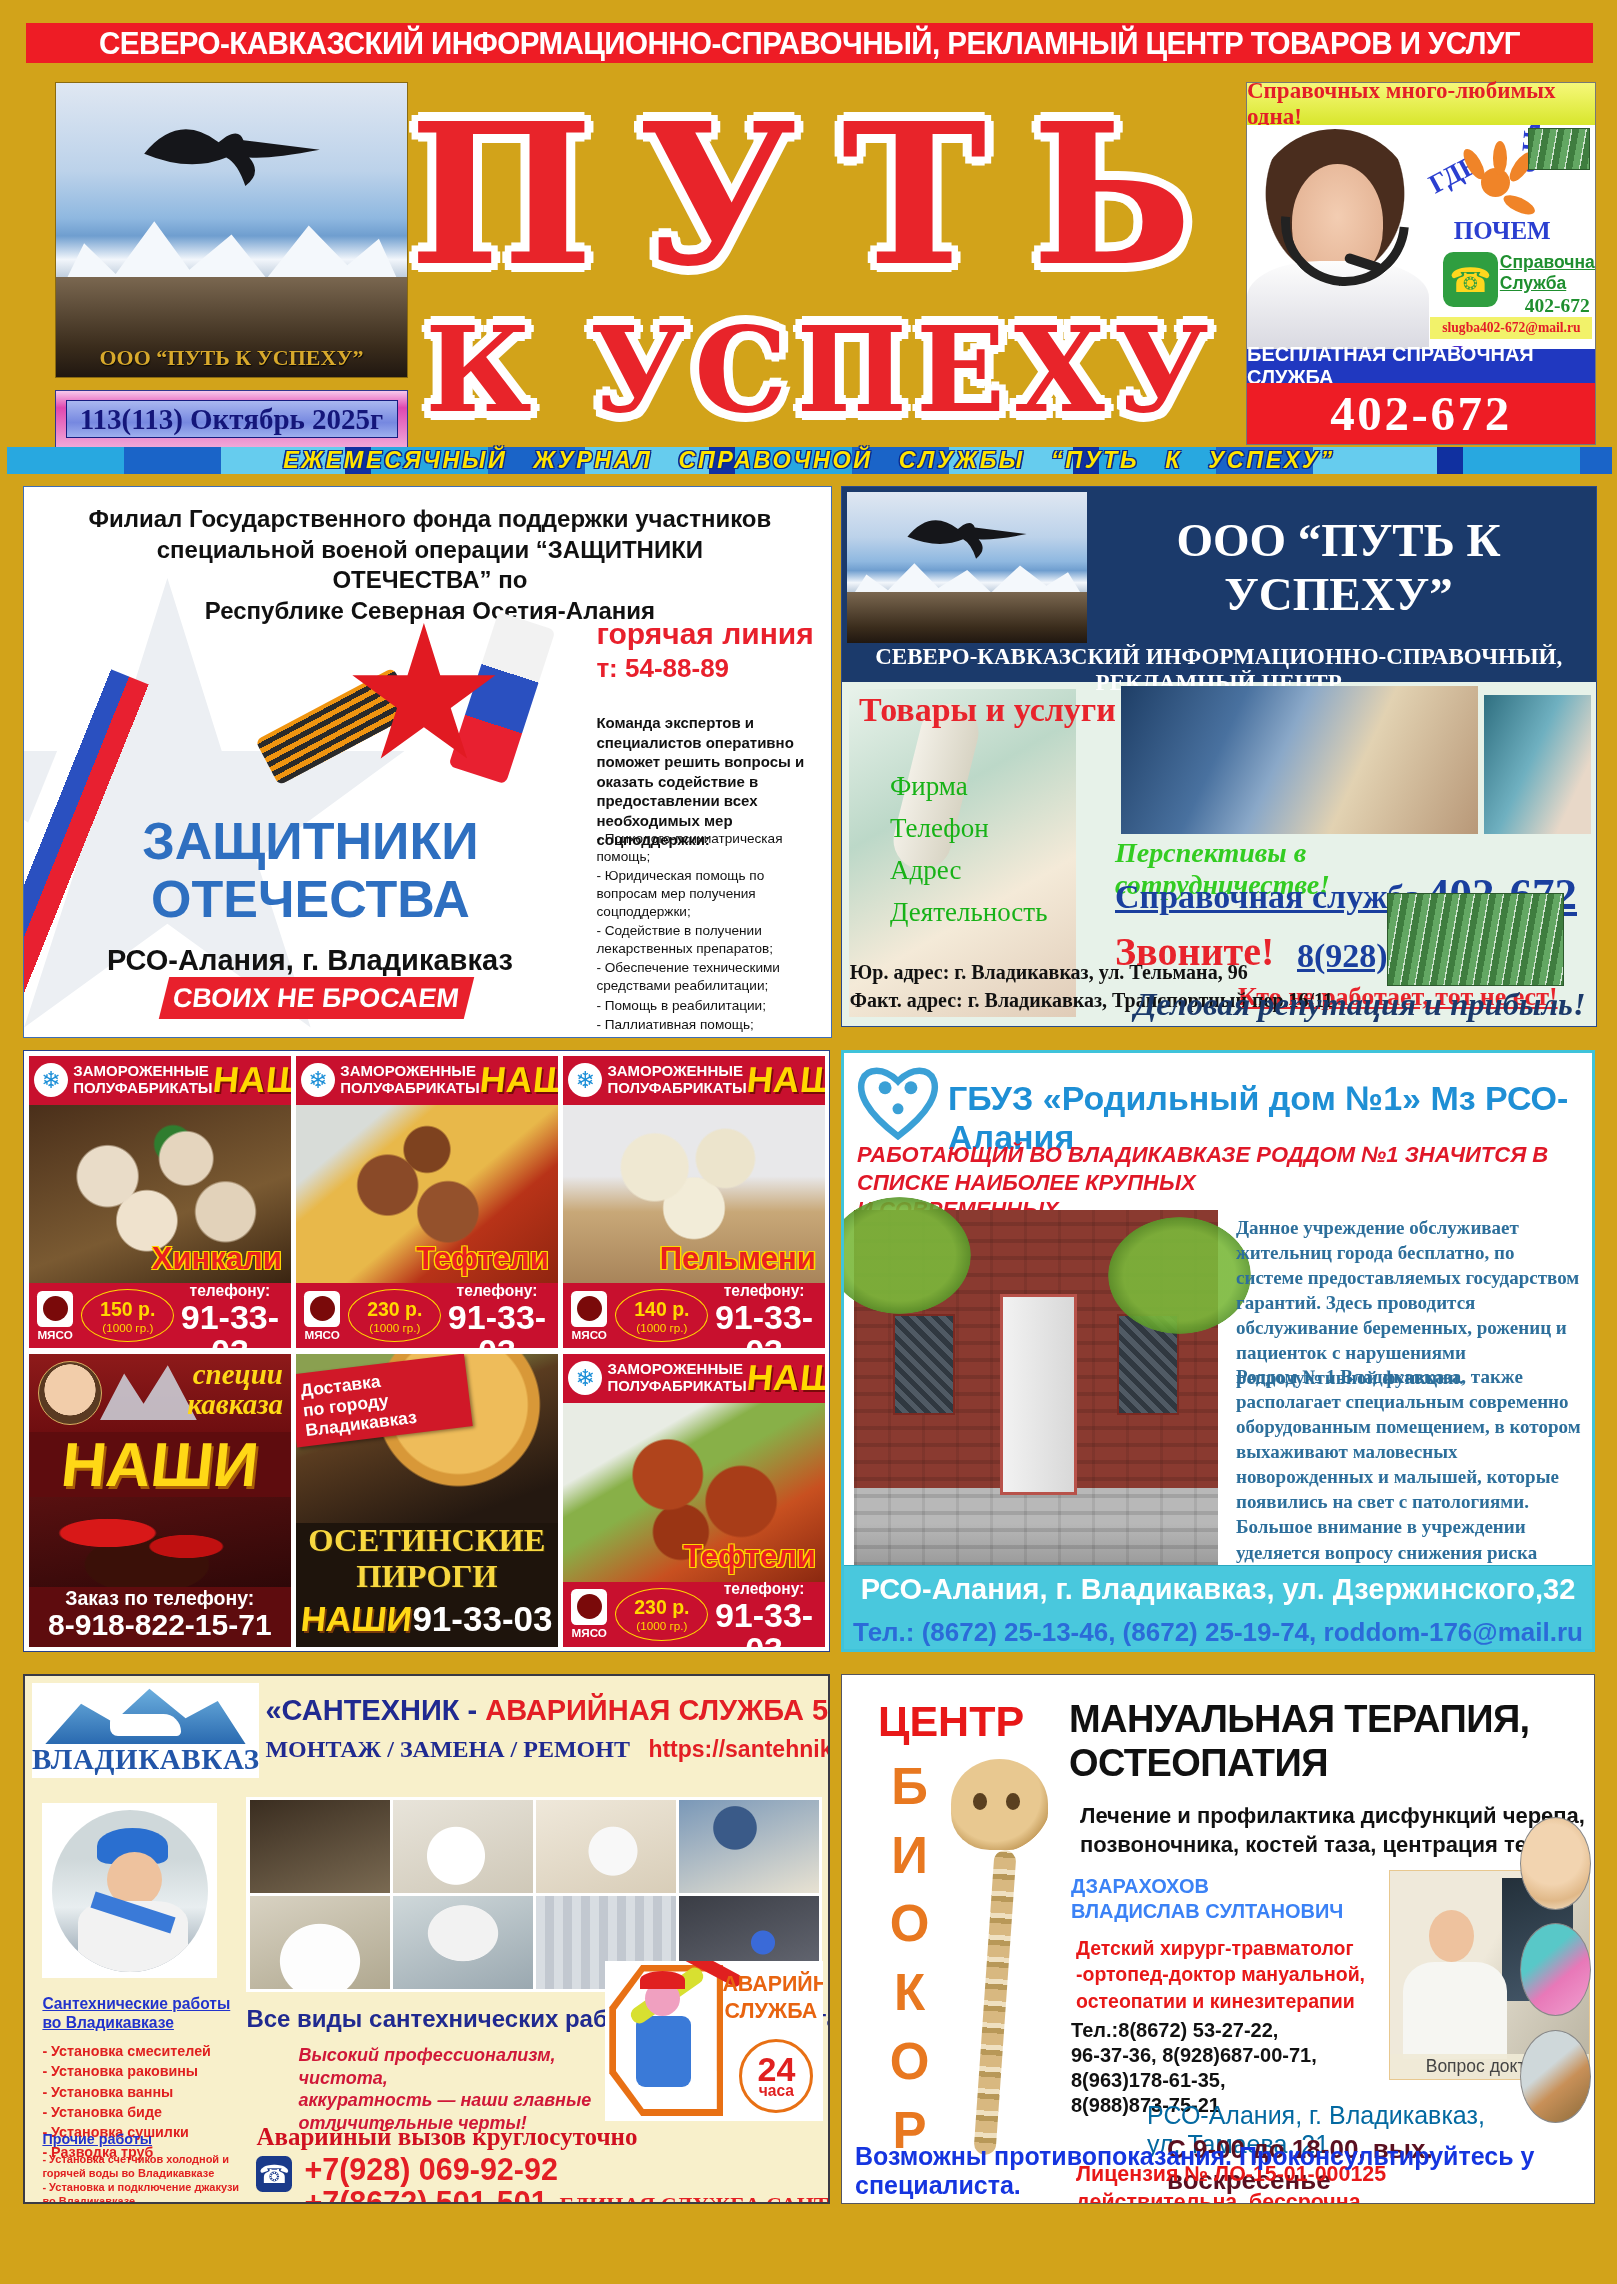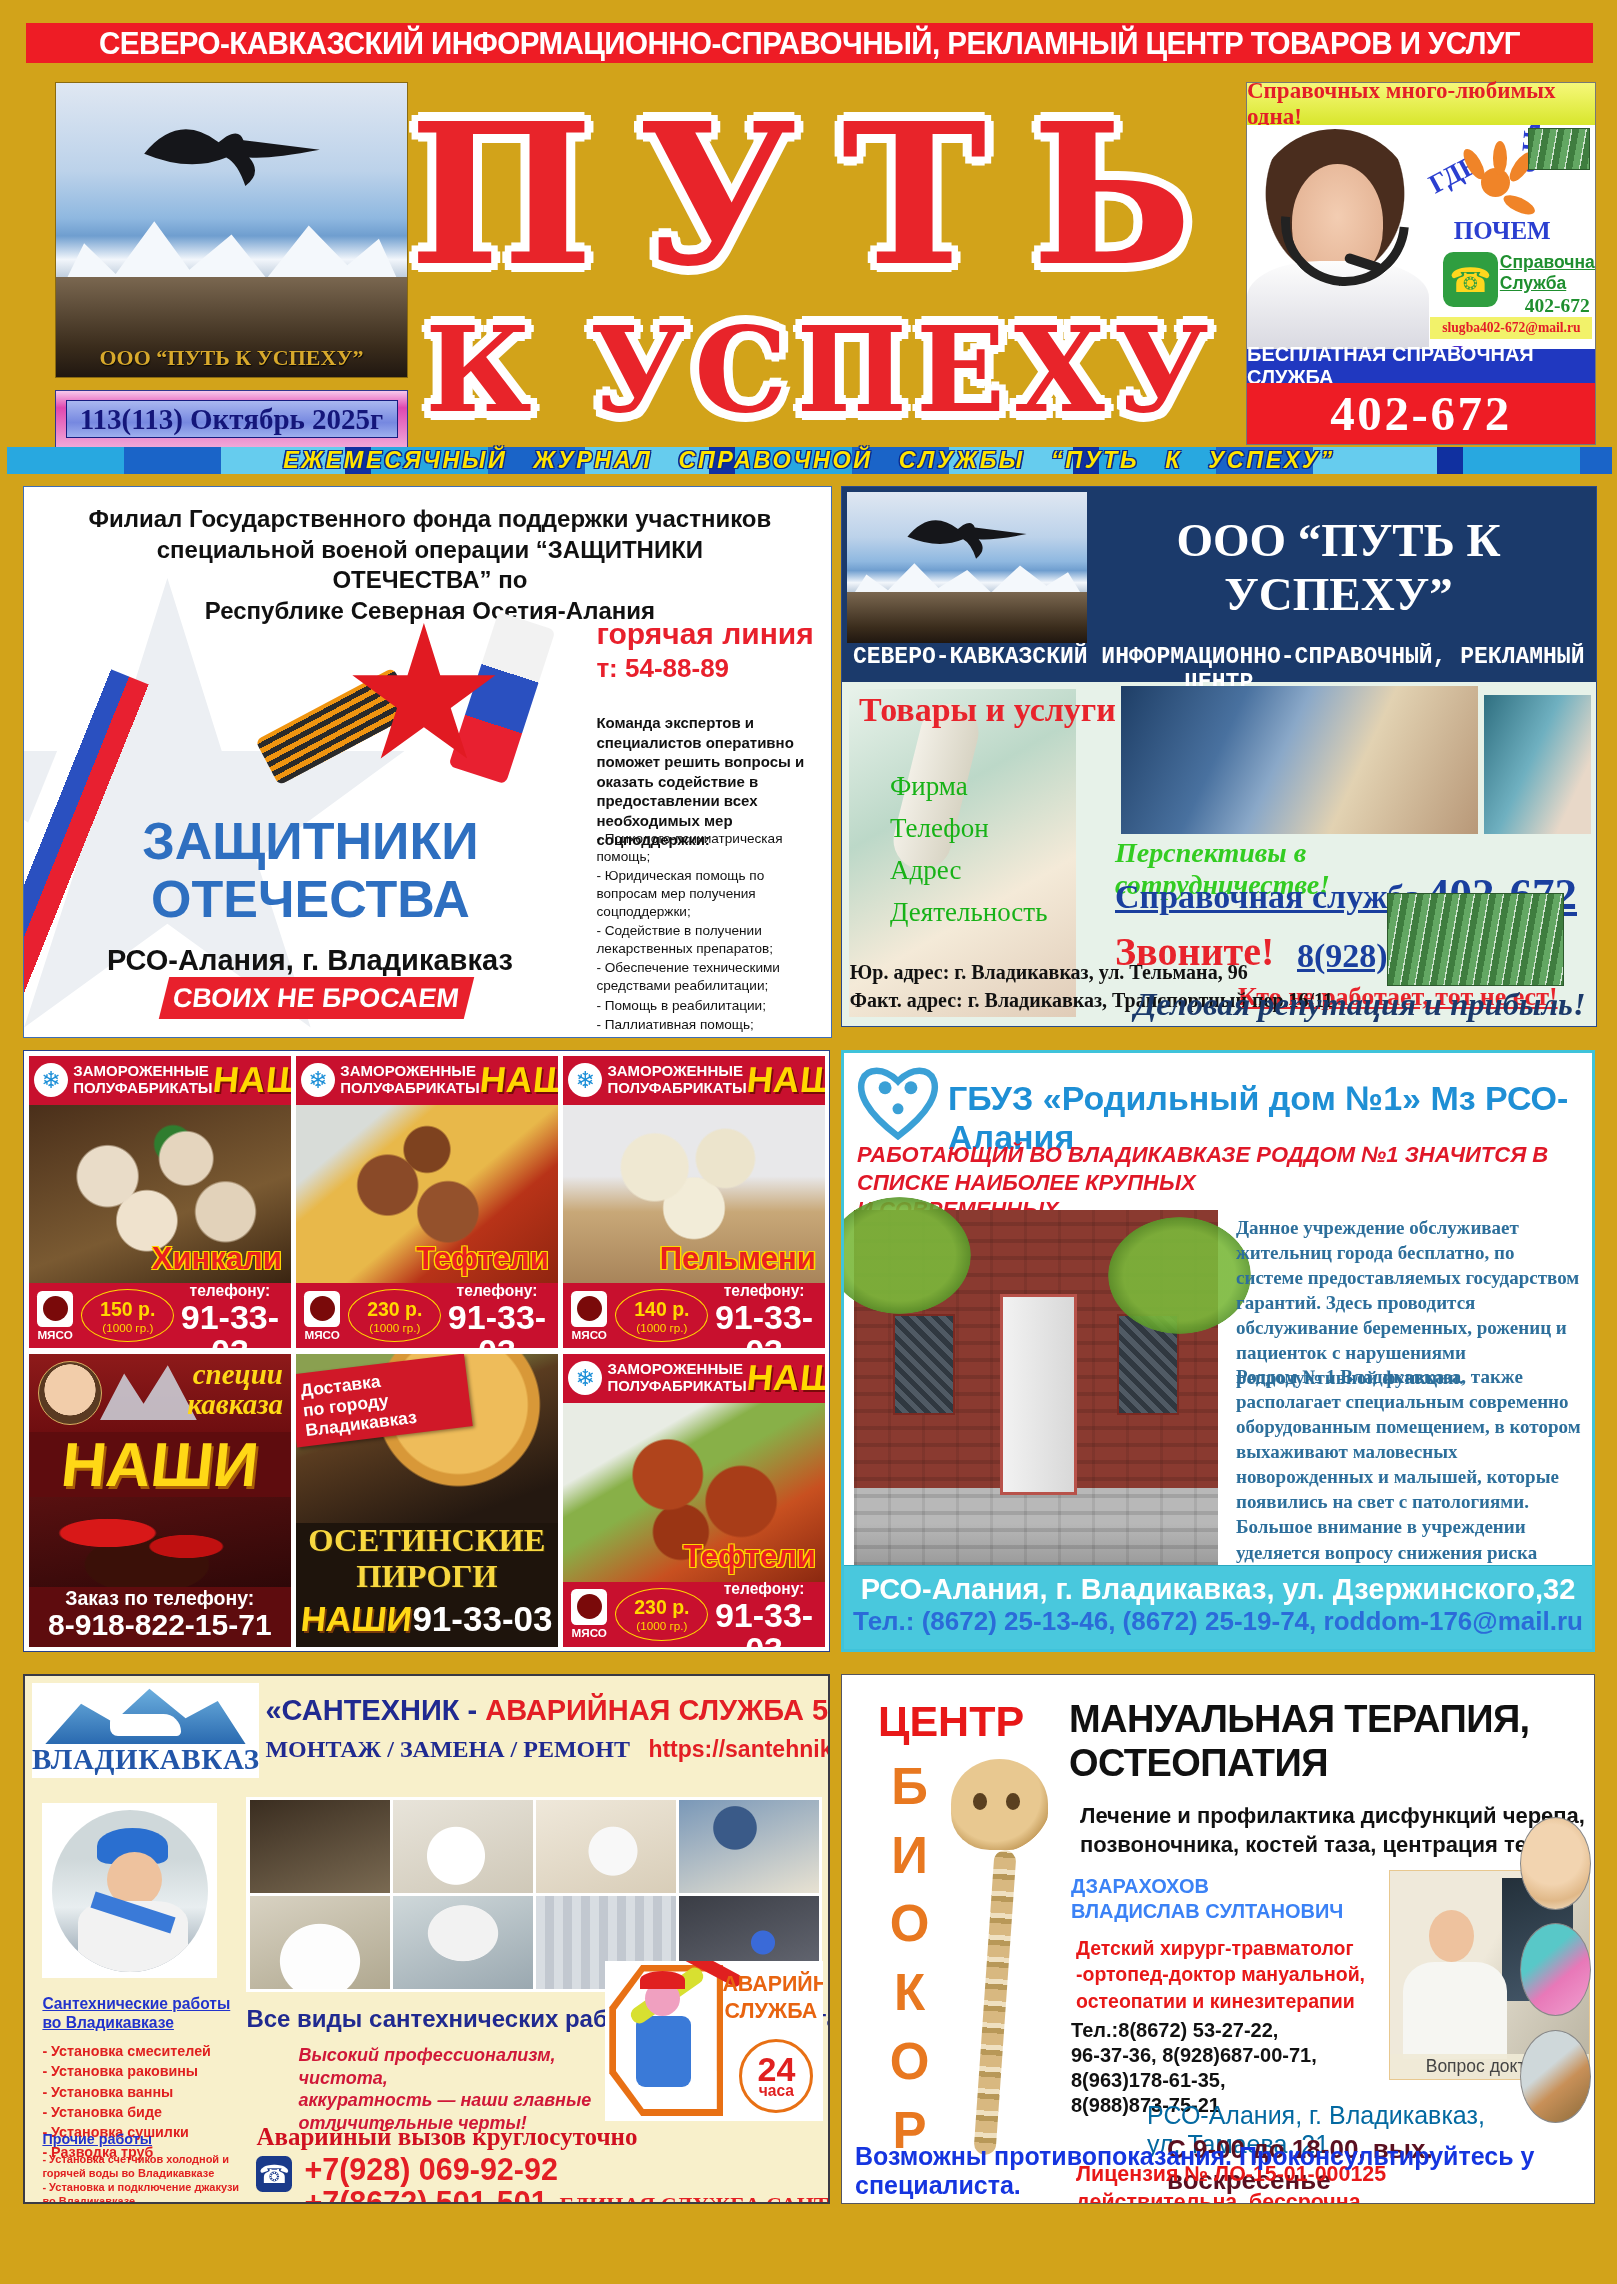--- a/index.html
+++ b/index.html
@@ -100,21 +100,21 @@
   #def-services{position:absolute;left:572px;top:343px;width:221px;color:#111;font-size:13.6px;line-height:1.32;}
   #def-services div{margin-bottom:1.3px;}
 
   
   #center{left:841px;top:486px;width:754px;height:539px;background:#e7f2e9;border:1.3px solid #2a4a8a;overflow:hidden;}
   #c-head{position:absolute;left:0;top:0;width:100%;height:195px;background:#1b3a6b;}
   #c-thumb{position:absolute;left:5.2px;top:5.2px;width:240px;height:151px;}
   #c-title{position:absolute;left:253px;top:26px;width:487px;text-align:center;color:#fff;
     font-family:"Liberation Serif",serif;font-weight:bold;font-size:47px;}
   #c-sub{position:absolute;left:5.2px;top:157px;width:743px;text-align:center;color:#fff;
-    font-family:Liberation Mono, monospace;font-weight:bold;font-size:23px;}
+    font-family:Liberation Serif, serif;font-weight:bold;font-size:23px;}
   #c-body{position:absolute;left:0;top:195px;width:100%;height:344px;}
   .ph-hand{background:linear-gradient(150deg,#e8f2ea,#bcd8c8 35%,#f4ead8 65%,#e0ccb8);}
   .handset{position:absolute;left:58px;top:13px;width:58px;height:169px;background:linear-gradient(90deg,#f2efe6,#d8d4c4);border-radius:29px;transform:rotate(14deg);}
   .ph-shake{background:linear-gradient(115deg,#1e3e66,#49719f 30%,#8aa8c8 45%,#e2d2b2 65%,#b89878);}
   .ph-call{background:linear-gradient(115deg,#2f6f80,#6fb0c0 45%,#e8d8c8 80%);}
   #c-goods{position:absolute;left:17px;top:9px;color:#e8242c;font-family:"Liberation Serif",serif;font-weight:bold;font-size:34px;}
   #c-list{position:absolute;left:48px;top:84px;color:#17b217;font-family:"Liberation Serif",serif;font-size:27px;line-height:1.55;}
   #c-prosp{position:absolute;left:273px;top:155px;width:325px;color:#33cc22;font-family:"Liberation Serif",serif;font-weight:bold;font-style:italic;font-size:28px;}
   #c-sprav{position:absolute;left:273px;top:196px;color:#1a3f9e;font-family:"Liberation Serif",serif;font-weight:bold;font-size:34px;text-decoration:underline;}
   #c-402{position:absolute;left:585px;top:186px;color:#1a3f9e;font-family:"Liberation Serif",serif;font-weight:bold;font-size:45px;text-decoration:underline;}
@@ -190,21 +190,21 @@
   .r-door{position:absolute;left:146px;top:84px;width:71px;height:195px;background:linear-gradient(90deg,#f2f2f2,#d8d8d8);border:3.9px solid #b8524a;}
   .r-win{position:absolute;width:58px;height:97px;top:104px;background:repeating-linear-gradient(45deg,#303840 0 5.2px,#505a64 5.2px 10.4px);border:2.6px solid #7a2a22;}
   .r-leaf{position:absolute;width:143px;height:117px;background:radial-gradient(ellipse,#7ab83a 0 55%,#5a982a 70%,transparent 71%);opacity:.9;border-radius:50%;}
   #r-caption{position:absolute;left:10.4px;top:517px;width:364px;text-align:center;color:#555;font-size:21px;}
   #r-p1{position:absolute;left:392px;top:162px;width:348px;color:#2d6f9b;font-family:"Liberation Serif",serif;font-weight:bold;font-size:19px;line-height:1.32;}
   #r-p2{position:absolute;left:392px;top:311px;width:348px;color:#2d6f9b;font-family:"Liberation Serif",serif;font-weight:bold;font-size:19px;line-height:1.32;}
   #r-always{position:absolute;left:392px;top:516px;width:348px;text-align:center;color:#1e66d0;font-weight:bold;font-size:19px;}
   #r-note{position:absolute;left:6.5px;top:545px;width:734px;color:#e01828;font-weight:bold;font-size:18px;}
   #r-footer{position:absolute;left:0;bottom:0;width:100%;height:83px;background:#49c8dd;border-top:1.9px solid #2aa8c0;text-align:center;}
   #r-addr{margin-top:6.5px;color:#fff;font-weight:bold;font-size:29px;}
-  #r-tel{margin-top:0;color:#2b6bd8;font-weight:bold;font-size:26px;}
+  #r-tel{margin-top:11px;color:#2b6bd8;font-weight:bold;font-size:26px;}
 
   
   #plumb{left:23.4px;top:1674px;width:807px;height:530px;background:#f8f0cb;border:2.6px double #3a3a45;box-sizing:border-box;overflow:hidden;}
   #p-logo{position:absolute;left:6.5px;top:6.5px;width:227px;height:95px;background:#fff;}
   #p-mnt{position:absolute;left:13px;top:3.9px;width:201px;height:58px;background:linear-gradient(180deg,#6fb2e0,#2a6ab0);
     clip-path:polygon(0 100%,18% 30%,34% 62%,52% 4%,70% 55%,86% 25%,100% 100%);}
   #p-cat{position:absolute;left:78px;top:31px;width:71px;height:22px;background:#fff;border-radius:11.7px 26px 6.5px 11.7px;}
   #p-city{position:absolute;left:0;bottom:1.3px;width:100%;text-align:center;color:#2255a8;
     font-family:"Liberation Serif",serif;font-weight:bold;font-size:29px;letter-spacing:0.6px;}
   #p-title{position:absolute;left:240px;top:18px;width:559px;text-align:center;font-weight:bold;font-size:29px;white-space:nowrap;}

